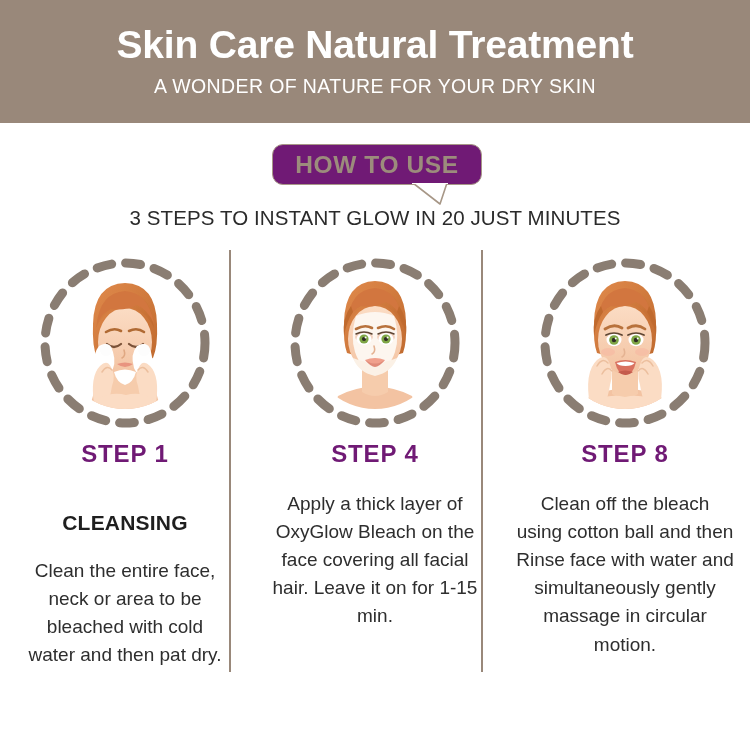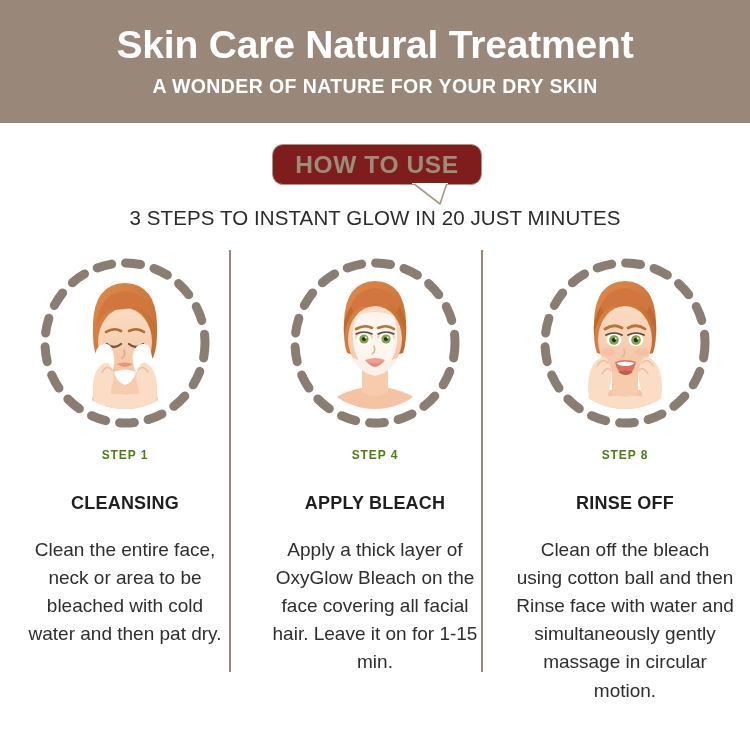--- a/index.html
+++ b/index.html
@@ -36,42 +36,42 @@
     color: #ffffff;
     font-size: 39px;
     font-weight: bold;
     letter-spacing: -0.2px;
     line-height: 1.05;
     white-space: nowrap;
   }
   .header-subtitle {
     color: #ffffff;
     font-size: 19.5px;
-    font-weight: bold;
+    font-weight: normal;
     letter-spacing: 0.4px;
     margin-top: 9px;
     white-space: nowrap;
   }
 
   
   .badge-wrap {
     position: absolute;
     left: 0; top: 144px;
     width: 750px;
     height: 58px;
   }
   .badge {
     position: absolute;
     left: 272px;
     top: 0;
     width: 210px;
     height: 41px;
     border: 1.6px solid #a79787;
     border-radius: 11px;
-    background: #7f1d1d;
+    background: #701a75;
     display: flex;
     align-items: center;
     justify-content: center;
   }
   .badge-label {
     color: #9c8c7c;
     font-size: 24.5px;
     font-weight: bold;
     letter-spacing: 0.6px;
     white-space: nowrap;
@@ -126,31 +126,31 @@
   
   .illus {
     position: relative;
     width: 178px;
     height: 178px;
     margin-top: 4px;
   }
   .illus svg { display: block; width: 178px; height: 178px; }
 
   .step-label {
-    margin-top: 16px;
-    color: #4d7c0f;
-    font-size: 12px;
+    margin-top: 8px;
+    color: #701a75;
+    font-size: 24px;
     font-weight: bold;
     letter-spacing: 0.9px;
     white-space: nowrap;
   }
   .step-title {
-    margin-top: 31px;
+    margin-top: 43px;
     color: #1f1f1f;
-    font-size: 18px;
+    font-size: 21px;
     font-weight: bold;
     letter-spacing: 0.2px;
     white-space: nowrap;
   }
   .step-body {
     margin-top: 22px;
     color: #2e2e2e;
     font-size: 19px;
     line-height: 1.48;
     text-align: center;
@@ -306,21 +306,20 @@
             <path d="M92 80 q8 -4 16 0" fill="none" stroke="#5d4533" stroke-width="1.6" stroke-linecap="round"></path>
 
             <path d="M88 92 q2 6 -2 8" fill="none" stroke="#e5b392" stroke-width="1.6" stroke-linecap="round"></path>
 
             <path d="M79 106 q10 -4 20 0 q-4 4 -10 4 q-6 0 -10 -4 Z" fill="#f0a08c"></path>
             <path d="M79 106 q10 7 20 0 q-6 7 -10 7 q-4 0 -10 -7 Z" fill="#e08a78"></path>
           </g>
         </svg>
       </div>
       <div class="step-label">STEP 4</div>
-      <div class="step-title">APPLY BLEACH</div>
       <div class="step-body">Apply a thick layer of OxyGlow Bleach on the face covering all facial hair. Leave it on for 1-15 min.</div>
     </div>
 
     <div class="step-col c3">
       <div class="illus">
         <svg viewBox="0 0 178 178">
           <defs>
             <linearGradient id="skin3" x1="0" y1="0" x2="0" y2="1">
               <stop offset="0" stop-color="#fbdcc4"></stop>
                 <stop offset="1" stop-color="#f3c3a2"></stop>
@@ -379,18 +378,17 @@
             <path d="M124 152 q6 -34 -7 -46 q-8 -7 -12 2 q-5 11 -1 23 q2 13 6 21 Z" fill="#fbdcc4"></path>
             <path d="M61 112 q5 -9 11 -3" fill="none" stroke="#ecbf9e" stroke-width="1.5" stroke-linecap="round"></path>
             <path d="M66 120 q5 -9 10 -3" fill="none" stroke="#ecbf9e" stroke-width="1.5" stroke-linecap="round"></path>
             <path d="M117 112 q-5 -9 -11 -3" fill="none" stroke="#ecbf9e" stroke-width="1.5" stroke-linecap="round"></path>
             <path d="M112 120 q-5 -9 -10 -3" fill="none" stroke="#ecbf9e" stroke-width="1.5" stroke-linecap="round"></path>
             <path d="M56 148 q16 -9 33 -5 q17 -4 33 5 l3 14 H53 Z" fill="#fbdcc4"></path>
           </g>
         </svg>
       </div>
       <div class="step-label">STEP 8</div>
-      <div class="step-title">RINSE OFF</div>
       <div class="step-body">Clean off the bleach using cotton ball and then Rinse face with water and simultaneously gently massage in circular motion.</div>
     </div>
 
   </div>
 </div>
 
 </body></html>

